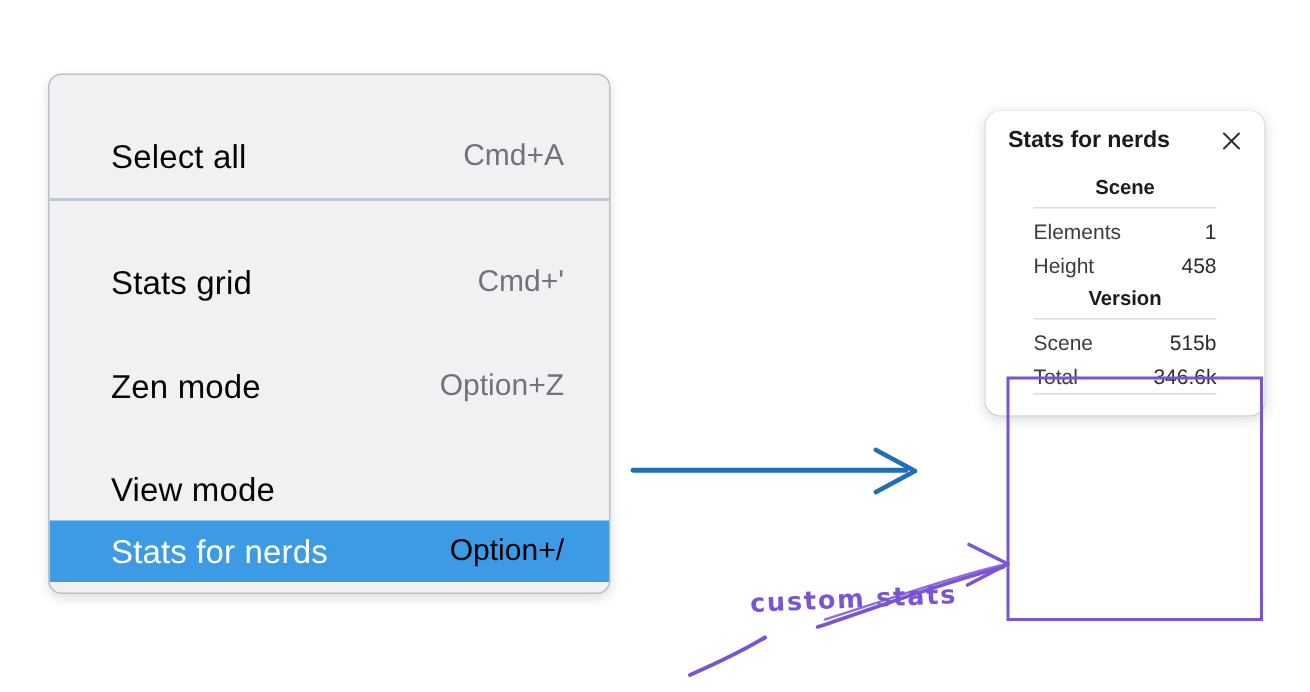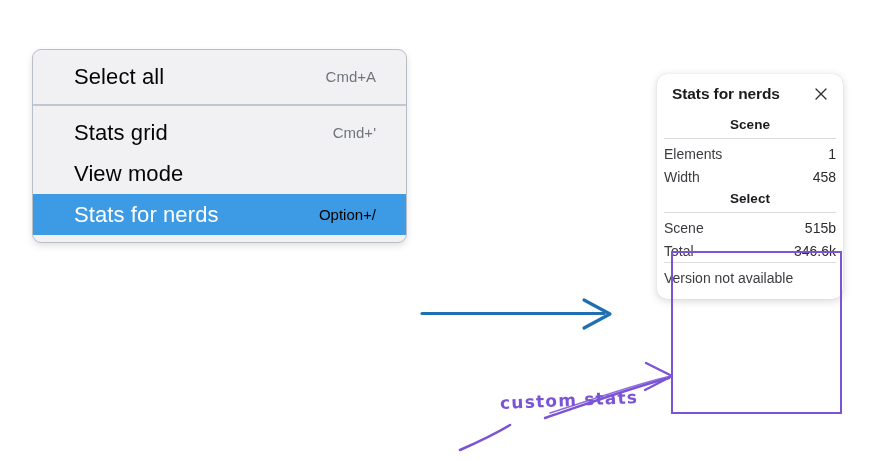--- a/index.html
+++ b/index.html
@@ -36,29 +36,30 @@
     border-top: 2px solid #c2c8cf;
   }
   .menu-item {
     display: flex;
     align-items: center;
     justify-content: space-between;
     height: 41px;
     padding: 0 30px 0 41px;
     box-sizing: border-box;
     cursor: default;
+    margin-top: 28px;
   }
   .menu-item .label {
     font-size: 22px;
     color: #050505;
     letter-spacing: 0.1px;
     white-space: nowrap;
   }
   .menu-item .shortcut {
-    font-size: 15px;
+    font-size: 20px;
     color: #70757b;
     white-space: nowrap;
   }
   .menu-item.selected {
     background: #3d9ae4;
     margin: 0;
   }
   .menu-item.selected .label { color: #ffffff; }
   .menu-item.selected .shortcut { color: #000000; }
 
@@ -95,21 +96,21 @@
     font-weight: bold;
     color: #1b1b1f;
     letter-spacing: -0.1px;
   }
   .close-icon {
     width: 16px;
     height: 16px;
     cursor: pointer;
     flex: none;
   }
-  .stats-body { padding: 0 7px; }
+  .stats-body { padding: 0 32px; }
 
   .group-title {
     text-align: center;
     font-size: 13.5px;
     font-weight: bold;
     color: #1b1b1f;
     padding: 3px 0 6px 0;
   }
   .group-rule {
     height: 1px;
@@ -175,20 +176,24 @@
       <span class="shortcut">Cmd+A</span>
     </div>
   </div>
 
   <div class="menu-section">
     <div class="menu-item">
       <span class="label">Stats grid</span>
       <span class="shortcut">Cmd+'</span>
     </div>
     <div class="menu-item">
+      <span class="label">Zen mode</span>
+      <span class="shortcut">Option+Z</span>
+    </div>
+    <div class="menu-item">
       <span class="label">View mode</span>
     </div>
     <div class="menu-item selected">
       <span class="label">Stats for nerds</span>
       <span class="shortcut">Option+/</span>
     </div>
   </div>
 
 </div>
 
@@ -208,37 +213,36 @@
 
   <div class="stats-body">
 
     <div class="group-title">Scene</div>
     <div class="group-rule"></div>
     <div class="stat-row">
       <span class="key">Elements</span>
       <span class="val">1</span>
     </div>
     <div class="stat-row">
-      <span class="key">Width</span>
+      <span class="key">Height</span>
       <span class="val">458</span>
     </div>
 
-    <div class="group-title">Select</div>
+    <div class="group-title">Version</div>
     <div class="group-rule"></div>
     <div class="stat-row">
       <span class="key">Scene</span>
       <span class="val">515b</span>
     </div>
     <div class="stat-row">
       <span class="key">Total</span>
       <span class="val">346.6k</span>
     </div>
 
     <div class="group-rule"></div>
-    <div class="note-row">Version not available</div>
 
   </div>
 </div>
 
 <div id="custom-stats-box"></div>
 
 <svg id="purple-arrow" viewBox="0 0 245 106">
   <g stroke="#7b54d6" fill="none" stroke-linecap="round" stroke-linejoin="round">
     <path d="M105 63 C 150 48, 190 33, 229 23" stroke-width="2.4"></path>
     <path d="M110 58 C 155 44, 192 30, 231 21" stroke-width="1.6" opacity="0.85"></path>

